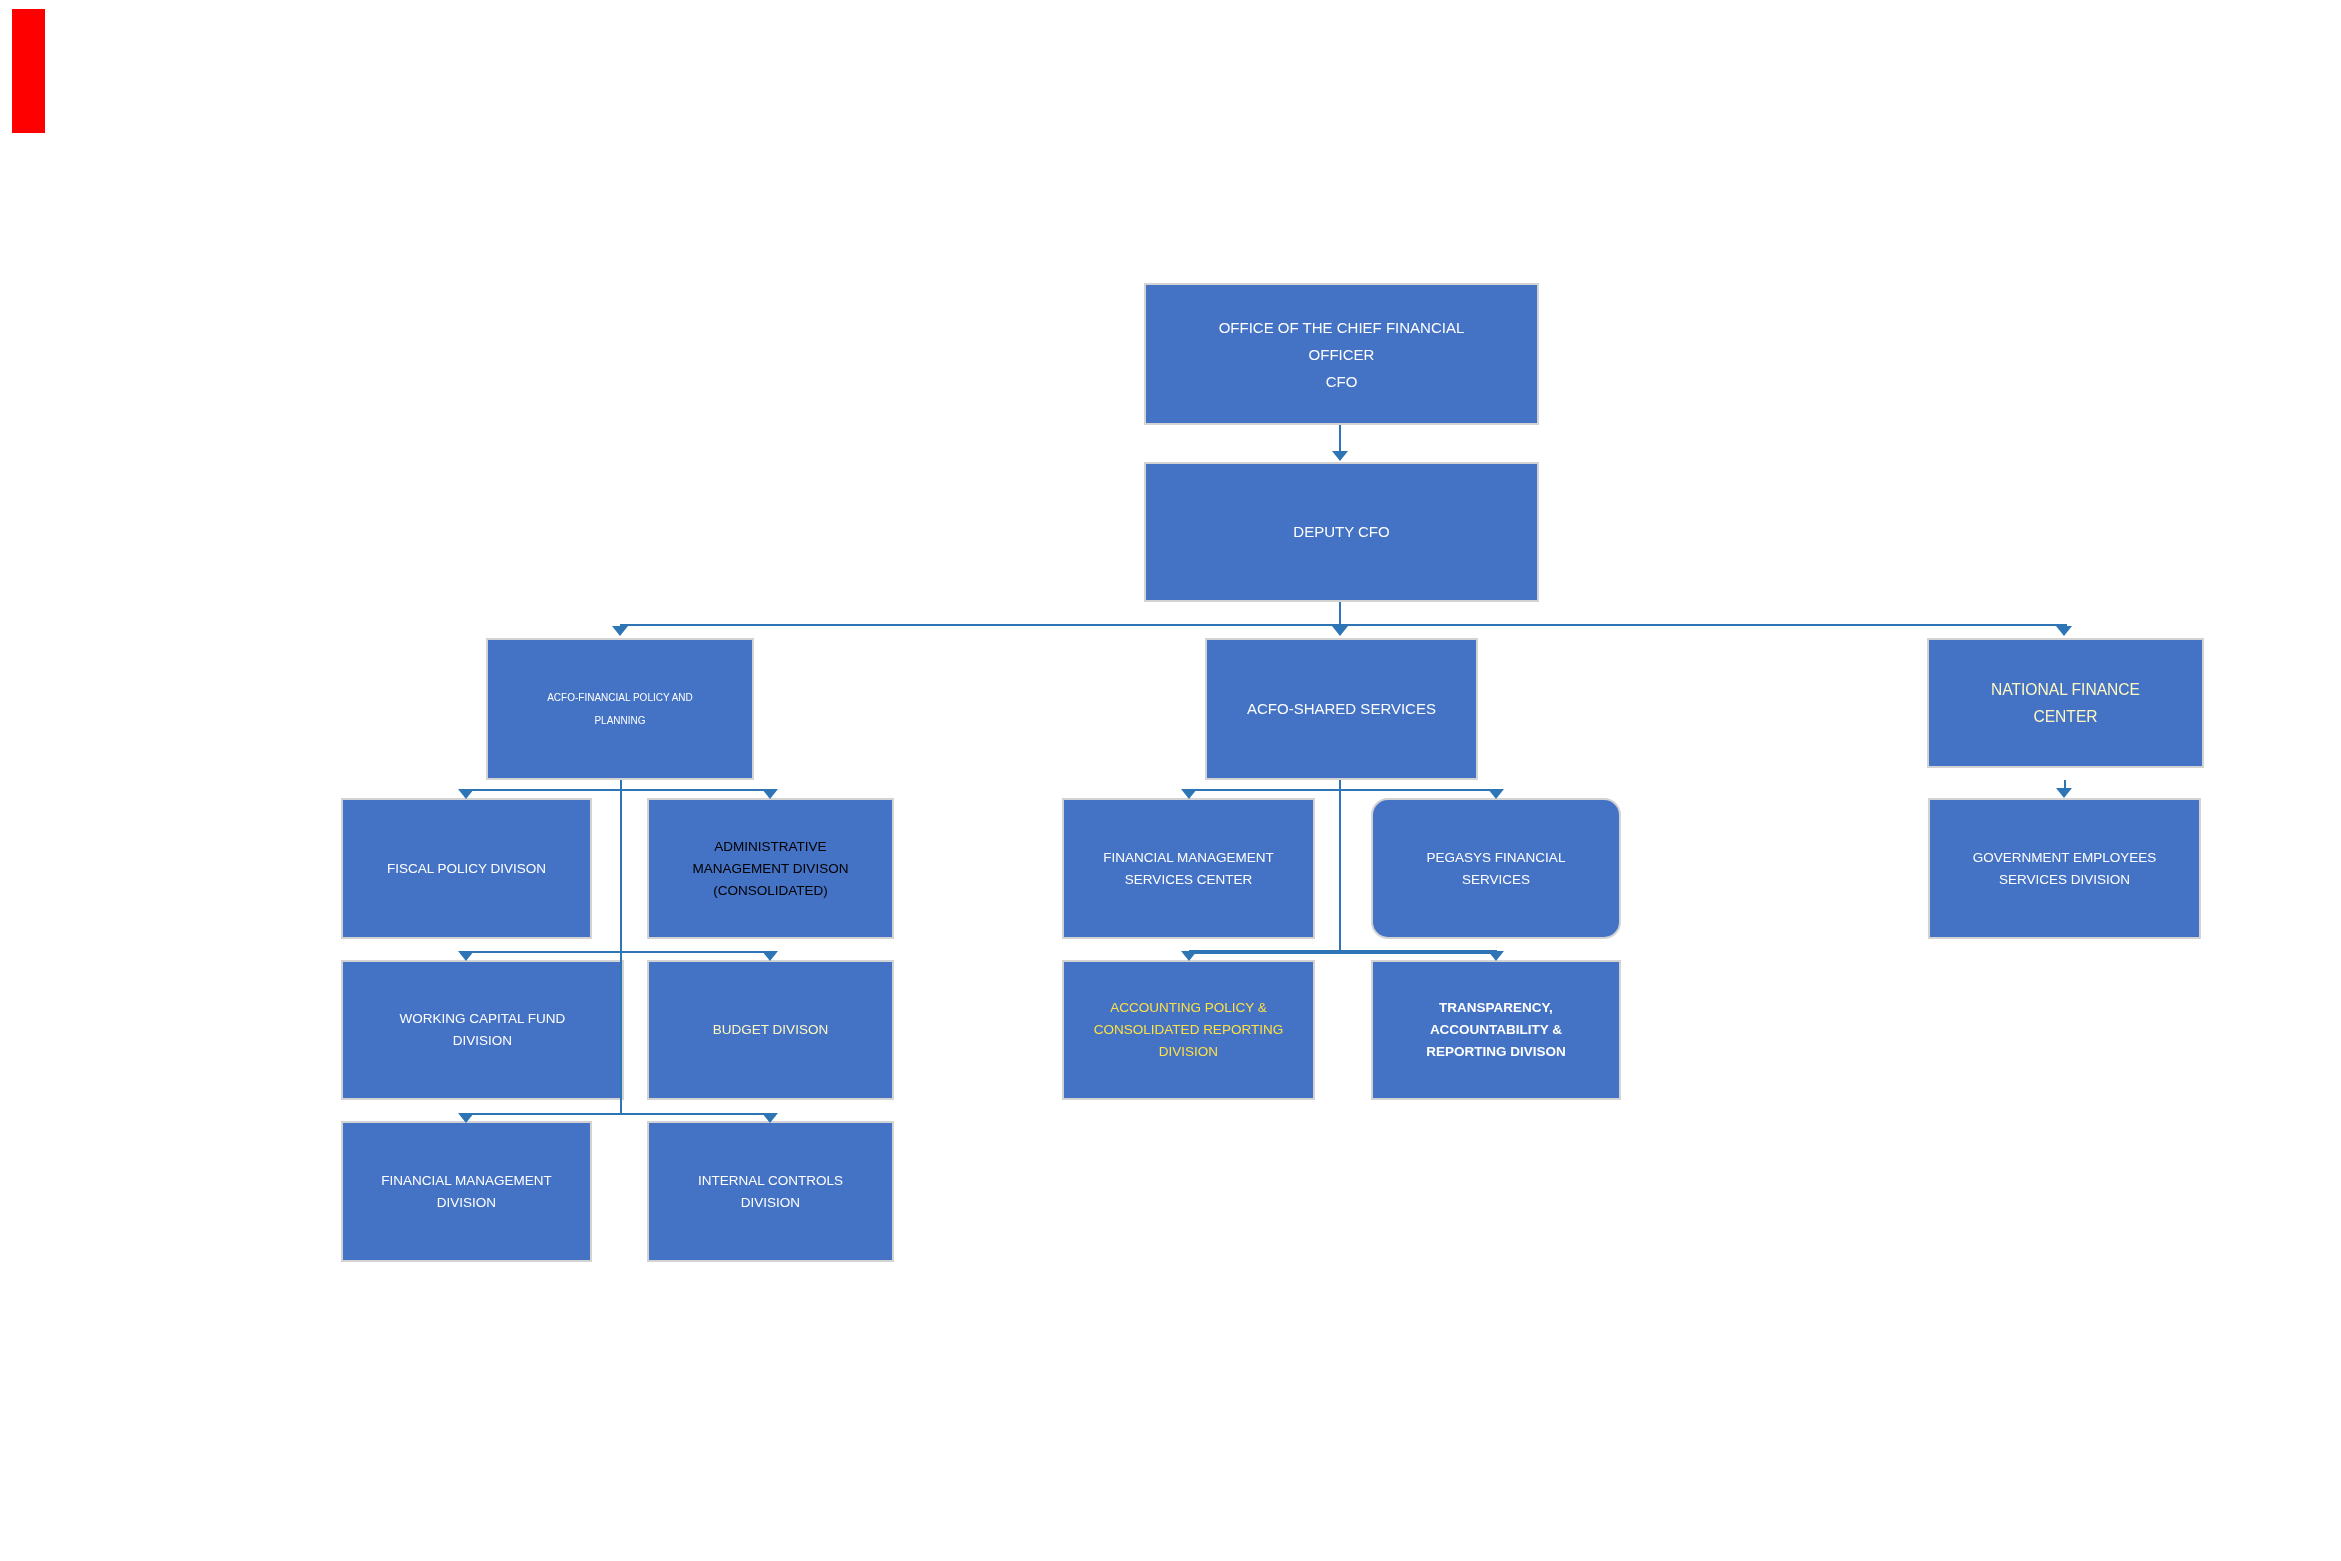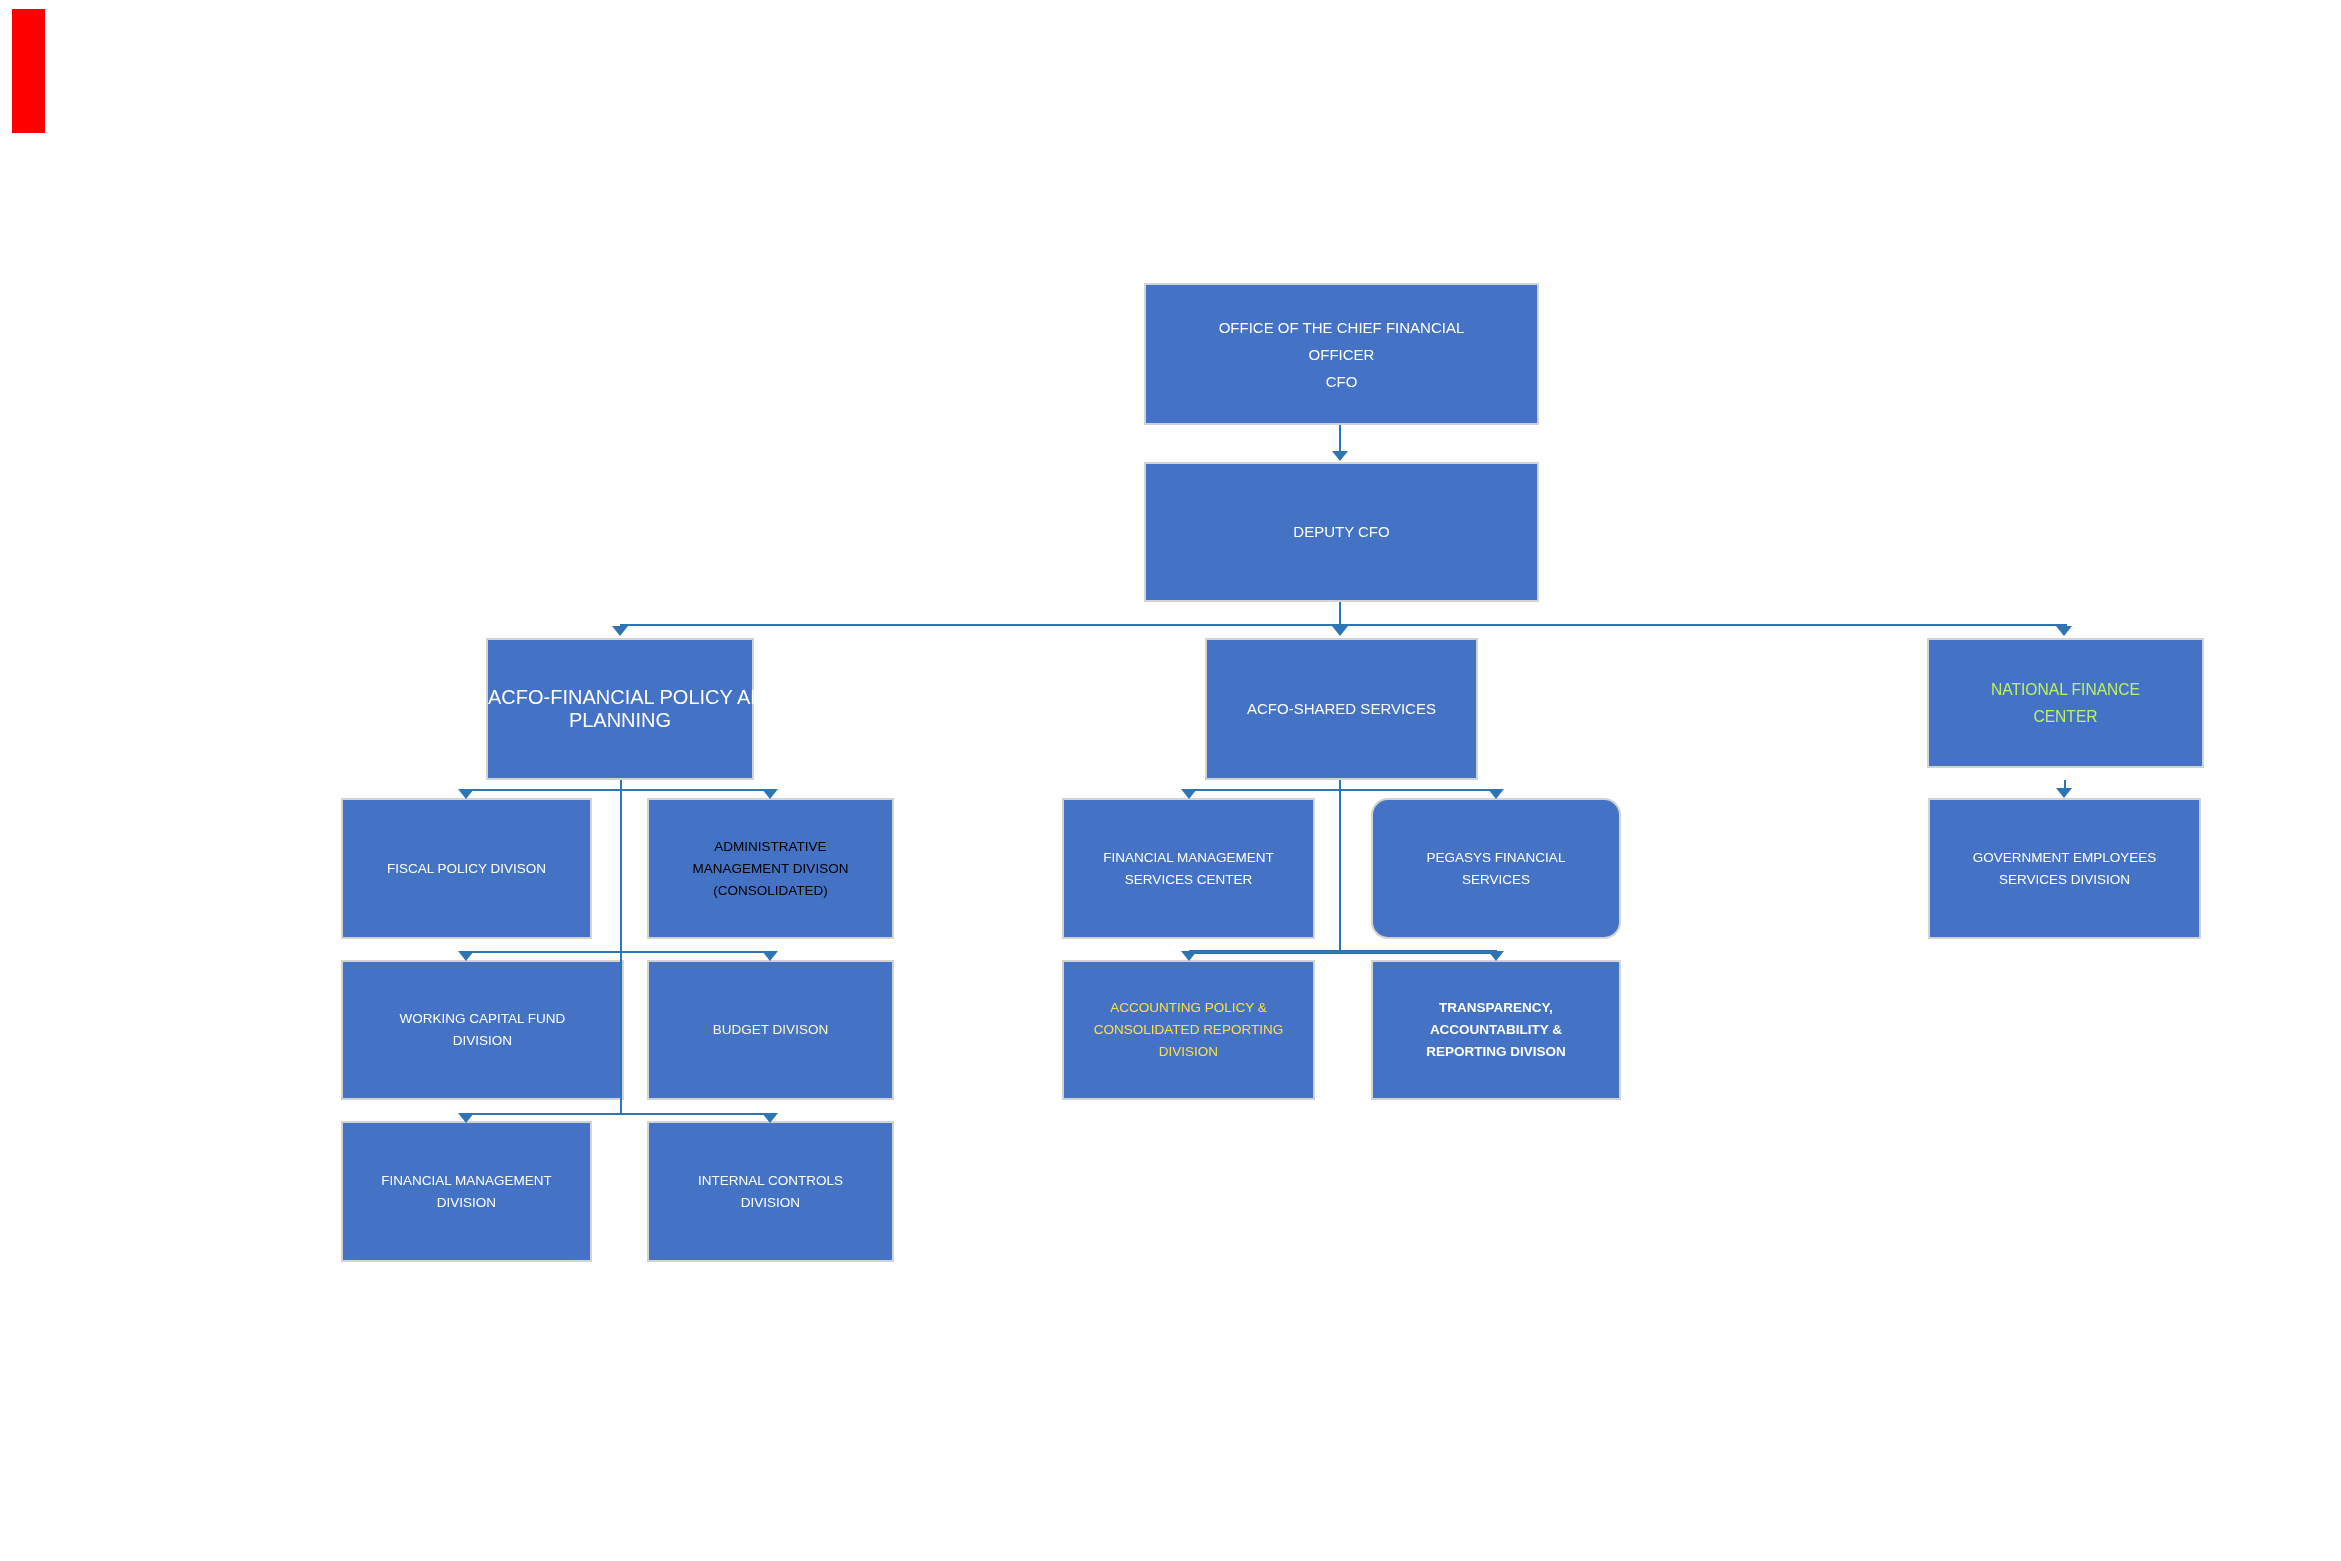--- a/index.html
+++ b/index.html
@@ -19,21 +19,21 @@
     color: #ffffff;
     display: flex;
     flex-direction: column;
     align-items: center;
     justify-content: center;
     text-align: center;
   }
   .org-node .node-line { width: 100%; white-space: nowrap; }
   .v-l1    { font-size: 15px; line-height: 27px; }
   .v-l2    { font-size: 15px; line-height: 24px; }
-  .v-l2sm  { font-size: 20px; line-height: 23px; }
+  .v-l2sm  { font-size: 10px; line-height: 23px; }
   .v-l2lg  { font-size: 15.6px; line-height: 27px; }
   .v-child { font-size: 13.5px; line-height: 22px; }
   .node-bold { font-weight: bold; }
   .conn-h, .conn-v { position: absolute; background: #2E75B6; }
   .arrowhead {
     position: absolute;
     width: 0; height: 0;
     border-left: 8.5px solid transparent;
     border-right: 8.5px solid transparent;
     border-top: 10.6px solid #2E75B6;
@@ -53,21 +53,21 @@
     <div class="org-node v-l2" style="left: 1144px; top: 462px; width: 395px; height: 140px; background: rgb(68, 114, 196); border-color: rgb(211, 211, 211); color: rgb(255, 255, 255);">
       <div class="node-line">DEPUTY CFO</div>
     </div>
     <div class="org-node v-l2sm" style="left: 486px; top: 638px; width: 268px; height: 142px; background: rgb(68, 114, 196); border-color: rgb(211, 211, 211); color: rgb(255, 255, 255);">
       <div class="node-line">ACFO-FINANCIAL POLICY AND</div>
       <div class="node-line">PLANNING</div>
     </div>
     <div class="org-node v-l2" style="left: 1205px; top: 638px; width: 273px; height: 142px; background: rgb(68, 114, 196); border-color: rgb(211, 211, 211); color: rgb(255, 255, 255);">
       <div class="node-line">ACFO-SHARED SERVICES</div>
     </div>
-    <div class="org-node v-l2lg" style="left: 1927px; top: 638px; width: 277px; height: 130px; background: rgb(68, 114, 196); border-color: rgb(211, 211, 211); color: #bef264;">
+    <div class="org-node v-l2lg" style="left: 1927px; top: 638px; width: 277px; height: 130px; background: rgb(68, 114, 196); border-color: rgb(211, 211, 211); color: #fef9c3;">
       <div class="node-line">NATIONAL FINANCE</div>
       <div class="node-line">CENTER</div>
     </div>
     <div class="org-node v-child" style="left: 341px; top: 798px; width: 251px; height: 141px; background: rgb(68, 114, 196); border-color: rgb(211, 211, 211); color: rgb(255, 255, 255);">
       <div class="node-line">FISCAL POLICY DIVISON</div>
     </div>
     <div class="org-node v-child" style="left: 647px; top: 798px; width: 247px; height: 141px; background: rgb(68, 114, 196); border-color: rgb(211, 211, 211); color: #000000;">
       <div class="node-line">ADMINISTRATIVE</div>
       <div class="node-line">MANAGEMENT DIVISON</div>
       <div class="node-line">(CONSOLIDATED)</div>

